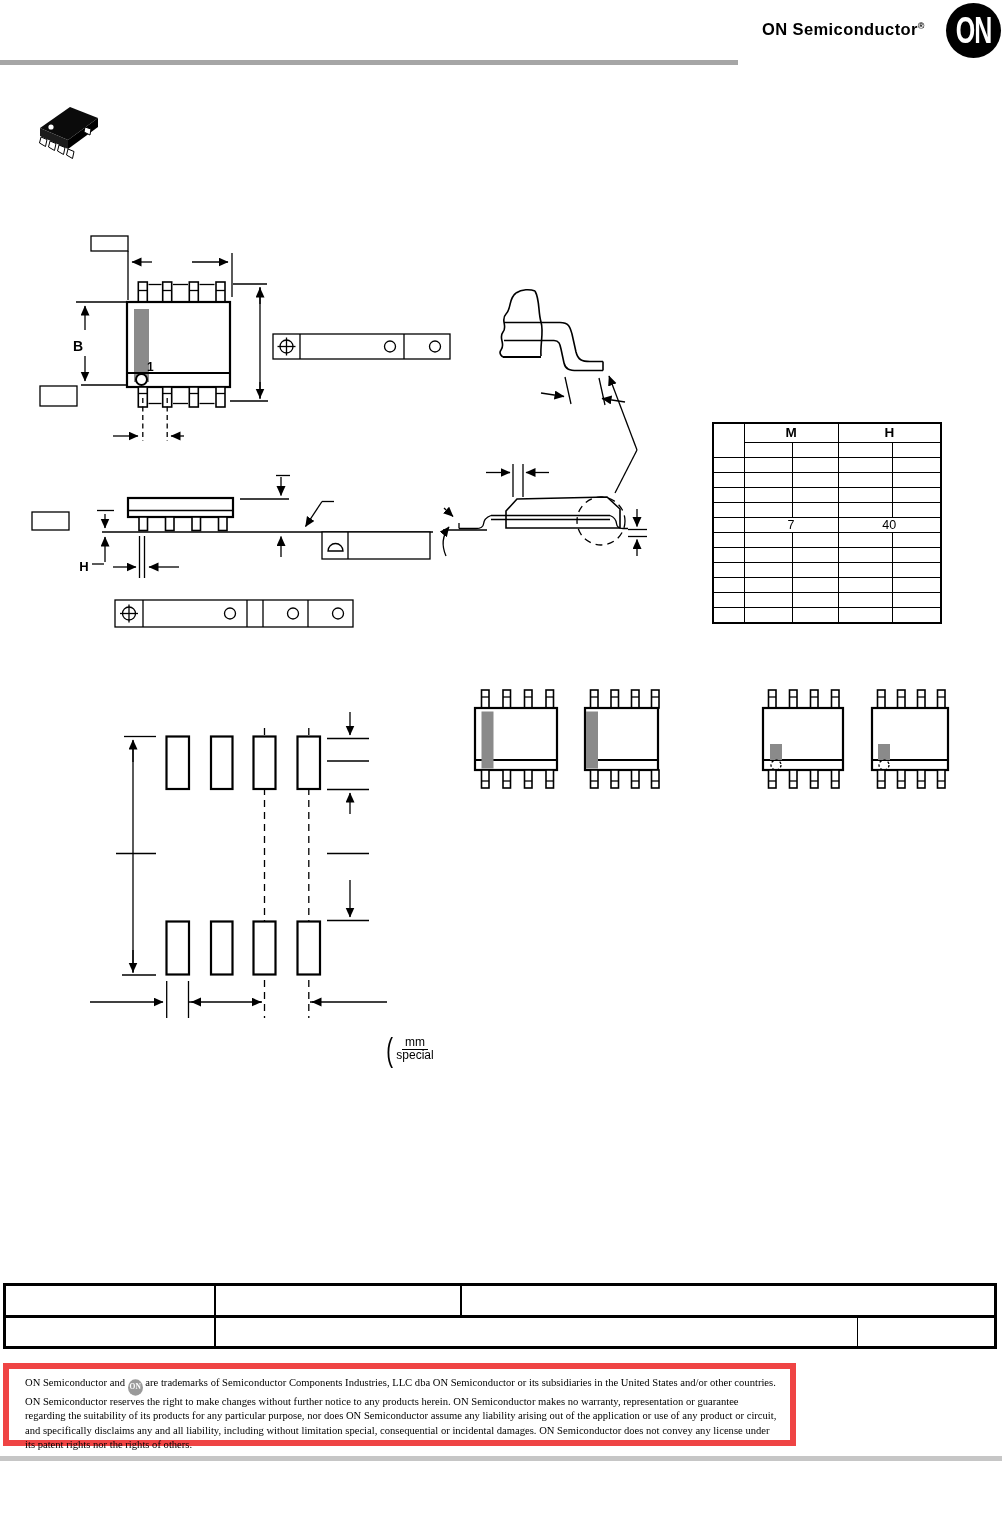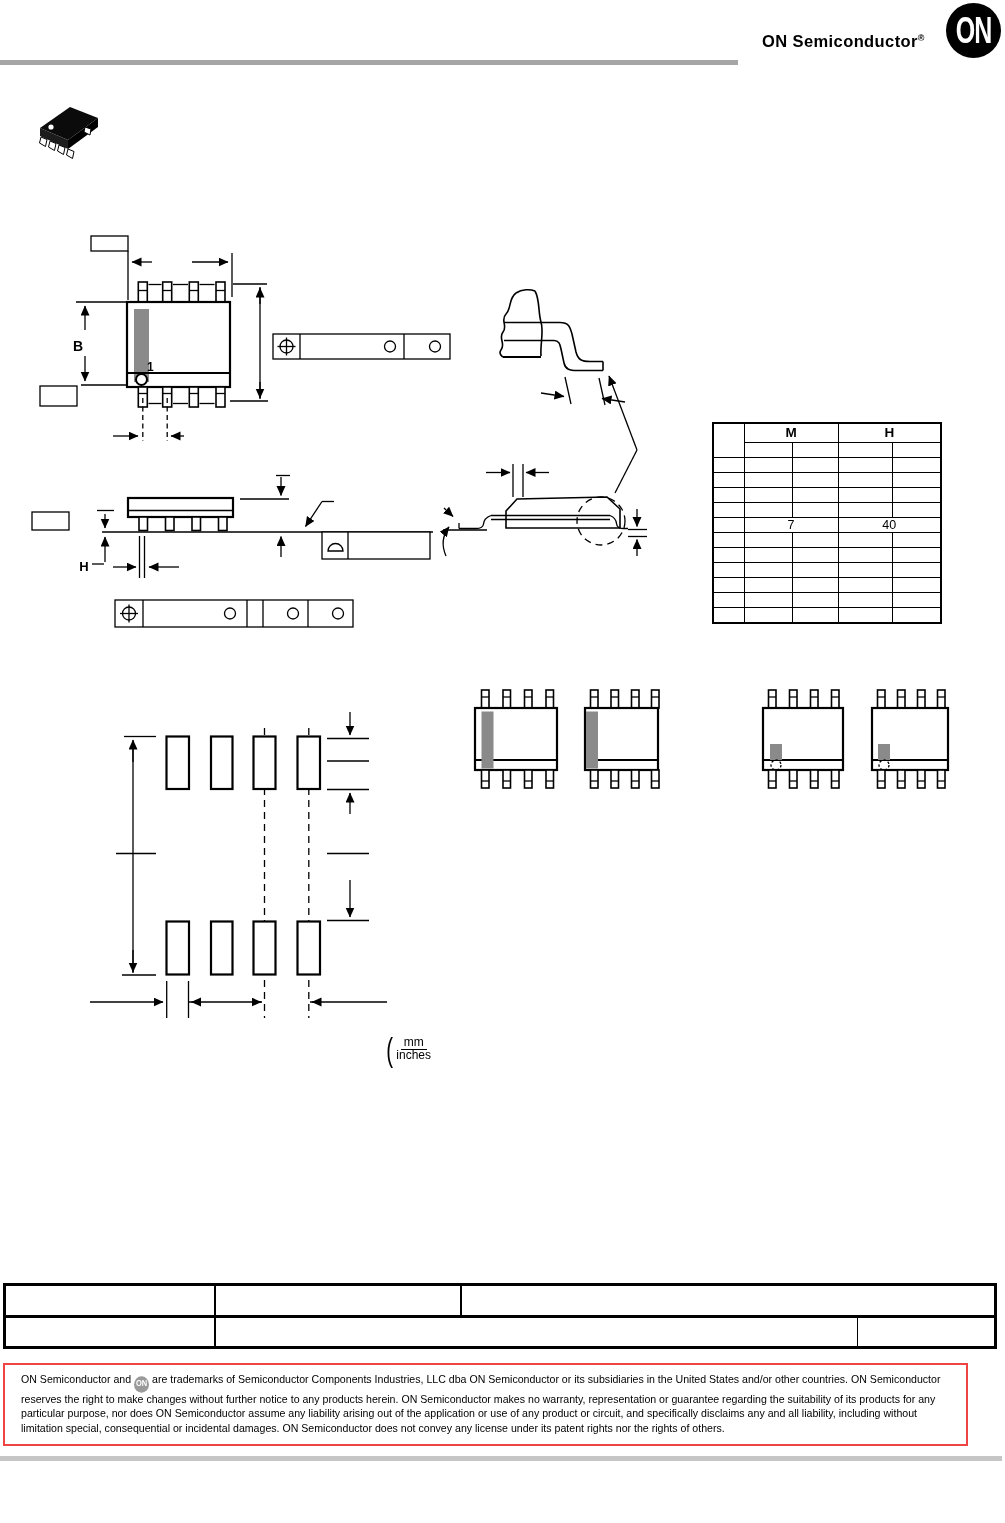--- a/index.html
+++ b/index.html
@@ -1,20 +1,20 @@
 <!DOCTYPE html>
 <html><head>
 <meta charset="utf-8">
 <style>
   html,body{margin:0;padding:0;background:#fff;}
   #page{position:relative;width:1005px;height:1523px;background:#fff;overflow:hidden;
         font-family:"Liberation Sans",sans-serif;color:#000;}
   .abs{position:absolute;}
   
-  #brand{left:762px;top:32px;font-size:16.5px;font-weight:bold;letter-spacing:.4px;white-space:nowrap;}
+  #brand{left:762px;top:20px;font-size:16.5px;font-weight:bold;letter-spacing:.4px;white-space:nowrap;}
   #brand sup{font-size:9px;}
   #rule-top{left:0;top:60px;width:738px;height:4.5px;background:#a6a6a6;}
   #rule-bottom{left:0;top:1456px;width:1002px;height:5px;background:#c6c6c6;}
   
   #draw{left:0;top:0;}
   #draw .s{stroke:#000;stroke-width:1.3;fill:none;}
   #draw .s2{stroke-width:2.2;}
   #draw .s15{stroke-width:1.6;}
   #draw .fw{fill:#fff;}
   #draw .dash{stroke-dasharray:7 5;}
@@ -32,22 +32,22 @@
   #scalenote .paren{font-size:34px;font-weight:300;transform:scaleX(.6);line-height:30px;}
   #scalenote .frac{font-size:12px;text-align:center;line-height:13px;margin-left:1px;}
   #scalenote .num{border-bottom:1.2px solid #000;padding:0 3px;}
   
   #titleblock{left:3px;top:1283px;width:994px;height:66px;border:3px solid #000;box-sizing:border-box;
               display:flex;flex-direction:column;}
   #titleblock .row{display:flex;flex:1;}
   #titleblock .r1{border-bottom:3px solid #000;}
   #titleblock .cell{box-sizing:border-box;height:100%;}
   
-  #disc{left:3px;top:1363px;width:965px;height:83px;border:2px solid #ef4444;box-sizing:border-box;
-        padding:7px 12px 0 16px;font-size:10.6px;line-height:14.4px;text-align:left;}
+  #disc{left:3px;top:1363px;width:793px;height:83px;border:6px solid #ef4444;box-sizing:border-box;
+        padding:7px 12px 0 16px;font-size:10.6px;line-height:14.4px;text-align:left;font-family:Liberation Serif, serif;}
   #disc .mini-logo{display:inline-flex;align-items:center;justify-content:center;width:15px;height:15px;
         border-radius:50%;background:#9a9a9a;color:#fff;font-size:7.5px;font-weight:bold;
         vertical-align:-3px;transform:scaleY(1.1);}
   
   #onlogo{left:946px;top:3px;width:55px;height:55px;border-radius:50%;background:#000;
           display:flex;align-items:center;justify-content:center;}
   #onlogo span{color:#fff;font-weight:bold;font-size:25px;letter-spacing:-1px;transform:scaleY(1.5);}
 </style>
 </head>
 <body>
@@ -498,21 +498,21 @@
           <td></td>
           <td></td>
         </tr>
   </tbody>
     </table>
 
   <div id="scalenote" class="abs">
     <span class="paren">(</span>
     <span class="frac">
       <span class="num">mm</span><br>
-      <span>inches</span>
+      <span>special</span>
     </span>
   </div>
 
   <div id="titleblock" class="abs">
     <div class="row r1">
       <div class="cell" style="width:210px;border-right:2.5px solid #000;"></div>
       <div class="cell" style="width:246px;border-right:2.5px solid #000;"></div>
       <div class="cell" style="flex:1;"></div>
     </div>
     <div class="row">

